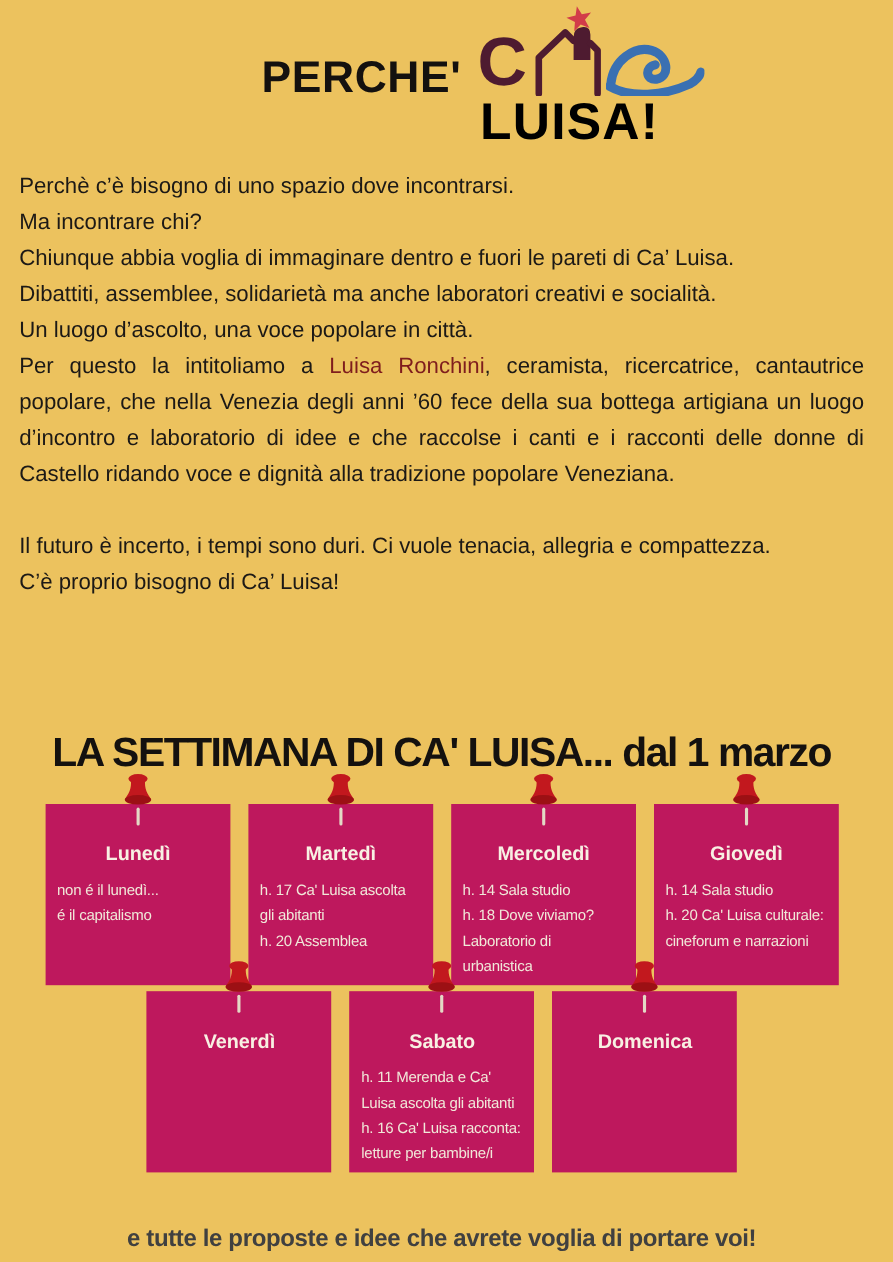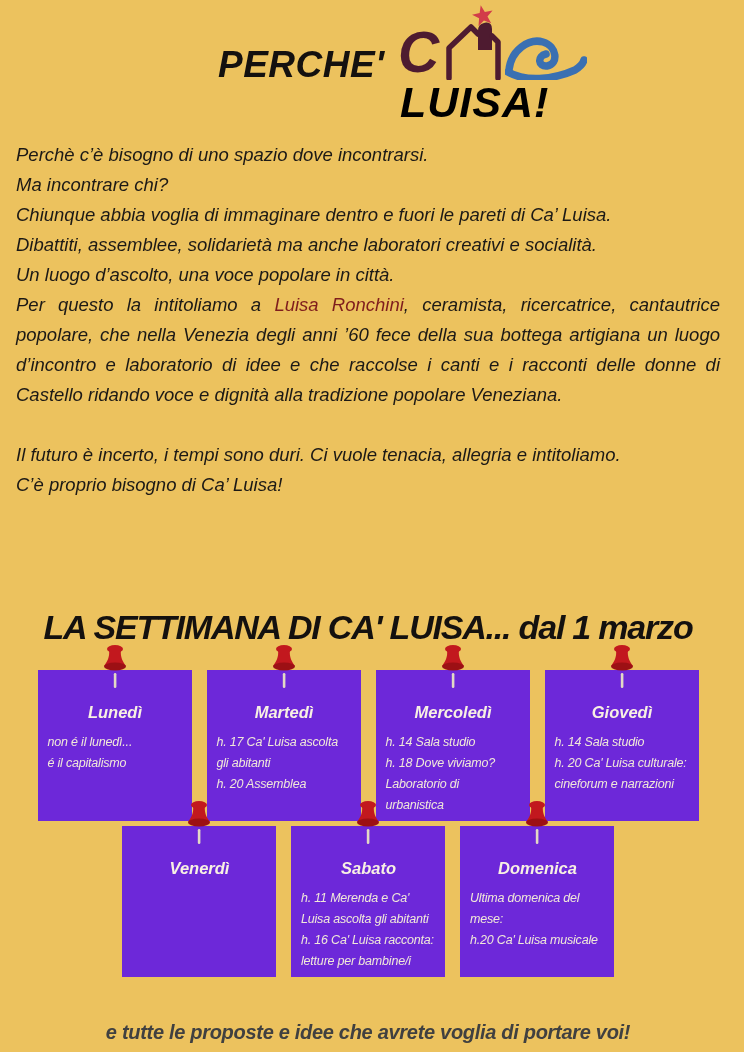--- a/index.html
+++ b/index.html
@@ -3,21 +3,21 @@
 <meta charset="utf-8">
 <style>
   html,body{margin:0;padding:0;}
   body{
     width:744px;height:1052px;
     background:#ECC25E;
     font-family:"Liberation Sans", sans-serif;
     color:#1C1916;
     overflow:hidden;
   }
-  .page{position:relative;width:736px;height:1052px;font-style:italic;}
+  .page{position:relative;width:736px;height:1052px;}
 
   
   .header{position:relative;height:132px;}
   .perche{
     position:absolute;left:218px;top:44px;
     font-size:37px;font-weight:bold;letter-spacing:.5px;color:#14110F;
   }
   .logo{position:absolute;left:398px;top:0;width:200px;}
   .logo-row{display:flex;align-items:flex-start;height:84px;}
   .logo-c{font-size:57px;font-weight:bold;color:#4E1B30;line-height:1;margin-top:24px;}
@@ -39,21 +39,21 @@
   .week-title{
     margin:108px 0 0;text-align:center;
     font-size:34px;font-weight:bold;letter-spacing:-1.2px;color:#14110F;
   }
   .row{display:flex;justify-content:center;gap:15px;}
   .row1{margin-top:23px;}
   .row2{margin-top:5px;align-items:center;}
   .card{
     position:relative;flex:none;
     width:154px;height:151px;
-    background:#6d28d9;
+    background:#be185d;
     box-sizing:border-box;
     padding:33px 9px 0 10px;
   }
   .pin{
     position:absolute;top:-26px;left:50%;
     transform:translateX(-50%);
     width:30px;height:46px;
   }
   .card .day{
     text-align:center;font-weight:bold;font-size:16.5px;
@@ -95,21 +95,21 @@
     </div>
   </div>
 
   <div class="intro">
     <div class="intro-block">Perchè c’è bisogno di uno spazio dove incontrarsi.
 Ma incontrare chi?
 Chiunque abbia voglia di immaginare dentro e fuori le pareti di Ca’ Luisa.
 Dibattiti, assemblee, solidarietà ma anche laboratori creativi e socialità.
 Un luogo d’ascolto, una voce popolare in città.</div>
     <p class="intro-just"><span>Per questo la intitoliamo a </span><span class="hl">Luisa Ronchini</span><span>, ceramista, ricercatrice, cantautrice popolare, che nella Venezia degli anni ’60 fece della sua bottega artigiana un luogo d’incontro e laboratorio di idee e che raccolse i canti e i racconti delle donne di Castello ridando voce e dignità alla tradizione popolare Veneziana.</span></p>
-    <div class="intro-block last">Il futuro è incerto, i tempi sono duri. Ci vuole tenacia, allegria e intitoliamo.
+    <div class="intro-block last">Il futuro è incerto, i tempi sono duri. Ci vuole tenacia, allegria e compattezza.
 C’è proprio bisogno di Ca’ Luisa!</div>
   </div>
 
   <h2 class="week-title">LA SETTIMANA DI CA' LUISA... dal 1 marzo</h2>
 
   <div class="row row1">
 
     <div class="card">
       <svg class="pin" viewBox="0 0 30 46">
         <ellipse cx="15" cy="5" rx="8" ry="4" fill="#C2181E"></ellipse>
@@ -186,21 +186,19 @@
     </div>
 
     <div class="card">
       <svg class="pin" viewBox="0 0 30 46">
         <ellipse cx="15" cy="5" rx="8" ry="4" fill="#C2181E"></ellipse>
         <path d="M9 6 C10 13 7 18 4 22 L26 22 C23 18 20 13 21 6 Z" fill="#C2181E"></path>
         <ellipse cx="15" cy="22.5" rx="11" ry="4" fill="#9C1014"></ellipse>
         <rect x="13.8" y="29" width="2.6" height="15" rx="1.3" fill="#E3D9C5"></rect>
       </svg>
       <div class="day">Domenica</div>
-      <div class="events">Ultima domenica del mese:
-h.20 Ca' Luisa musicale</div>
     </div>
 
   </div>
 
   <div class="footer-line">e tutte le proposte e idee che avrete voglia di portare voi!</div>
 
 </div>
 
 </body></html>

